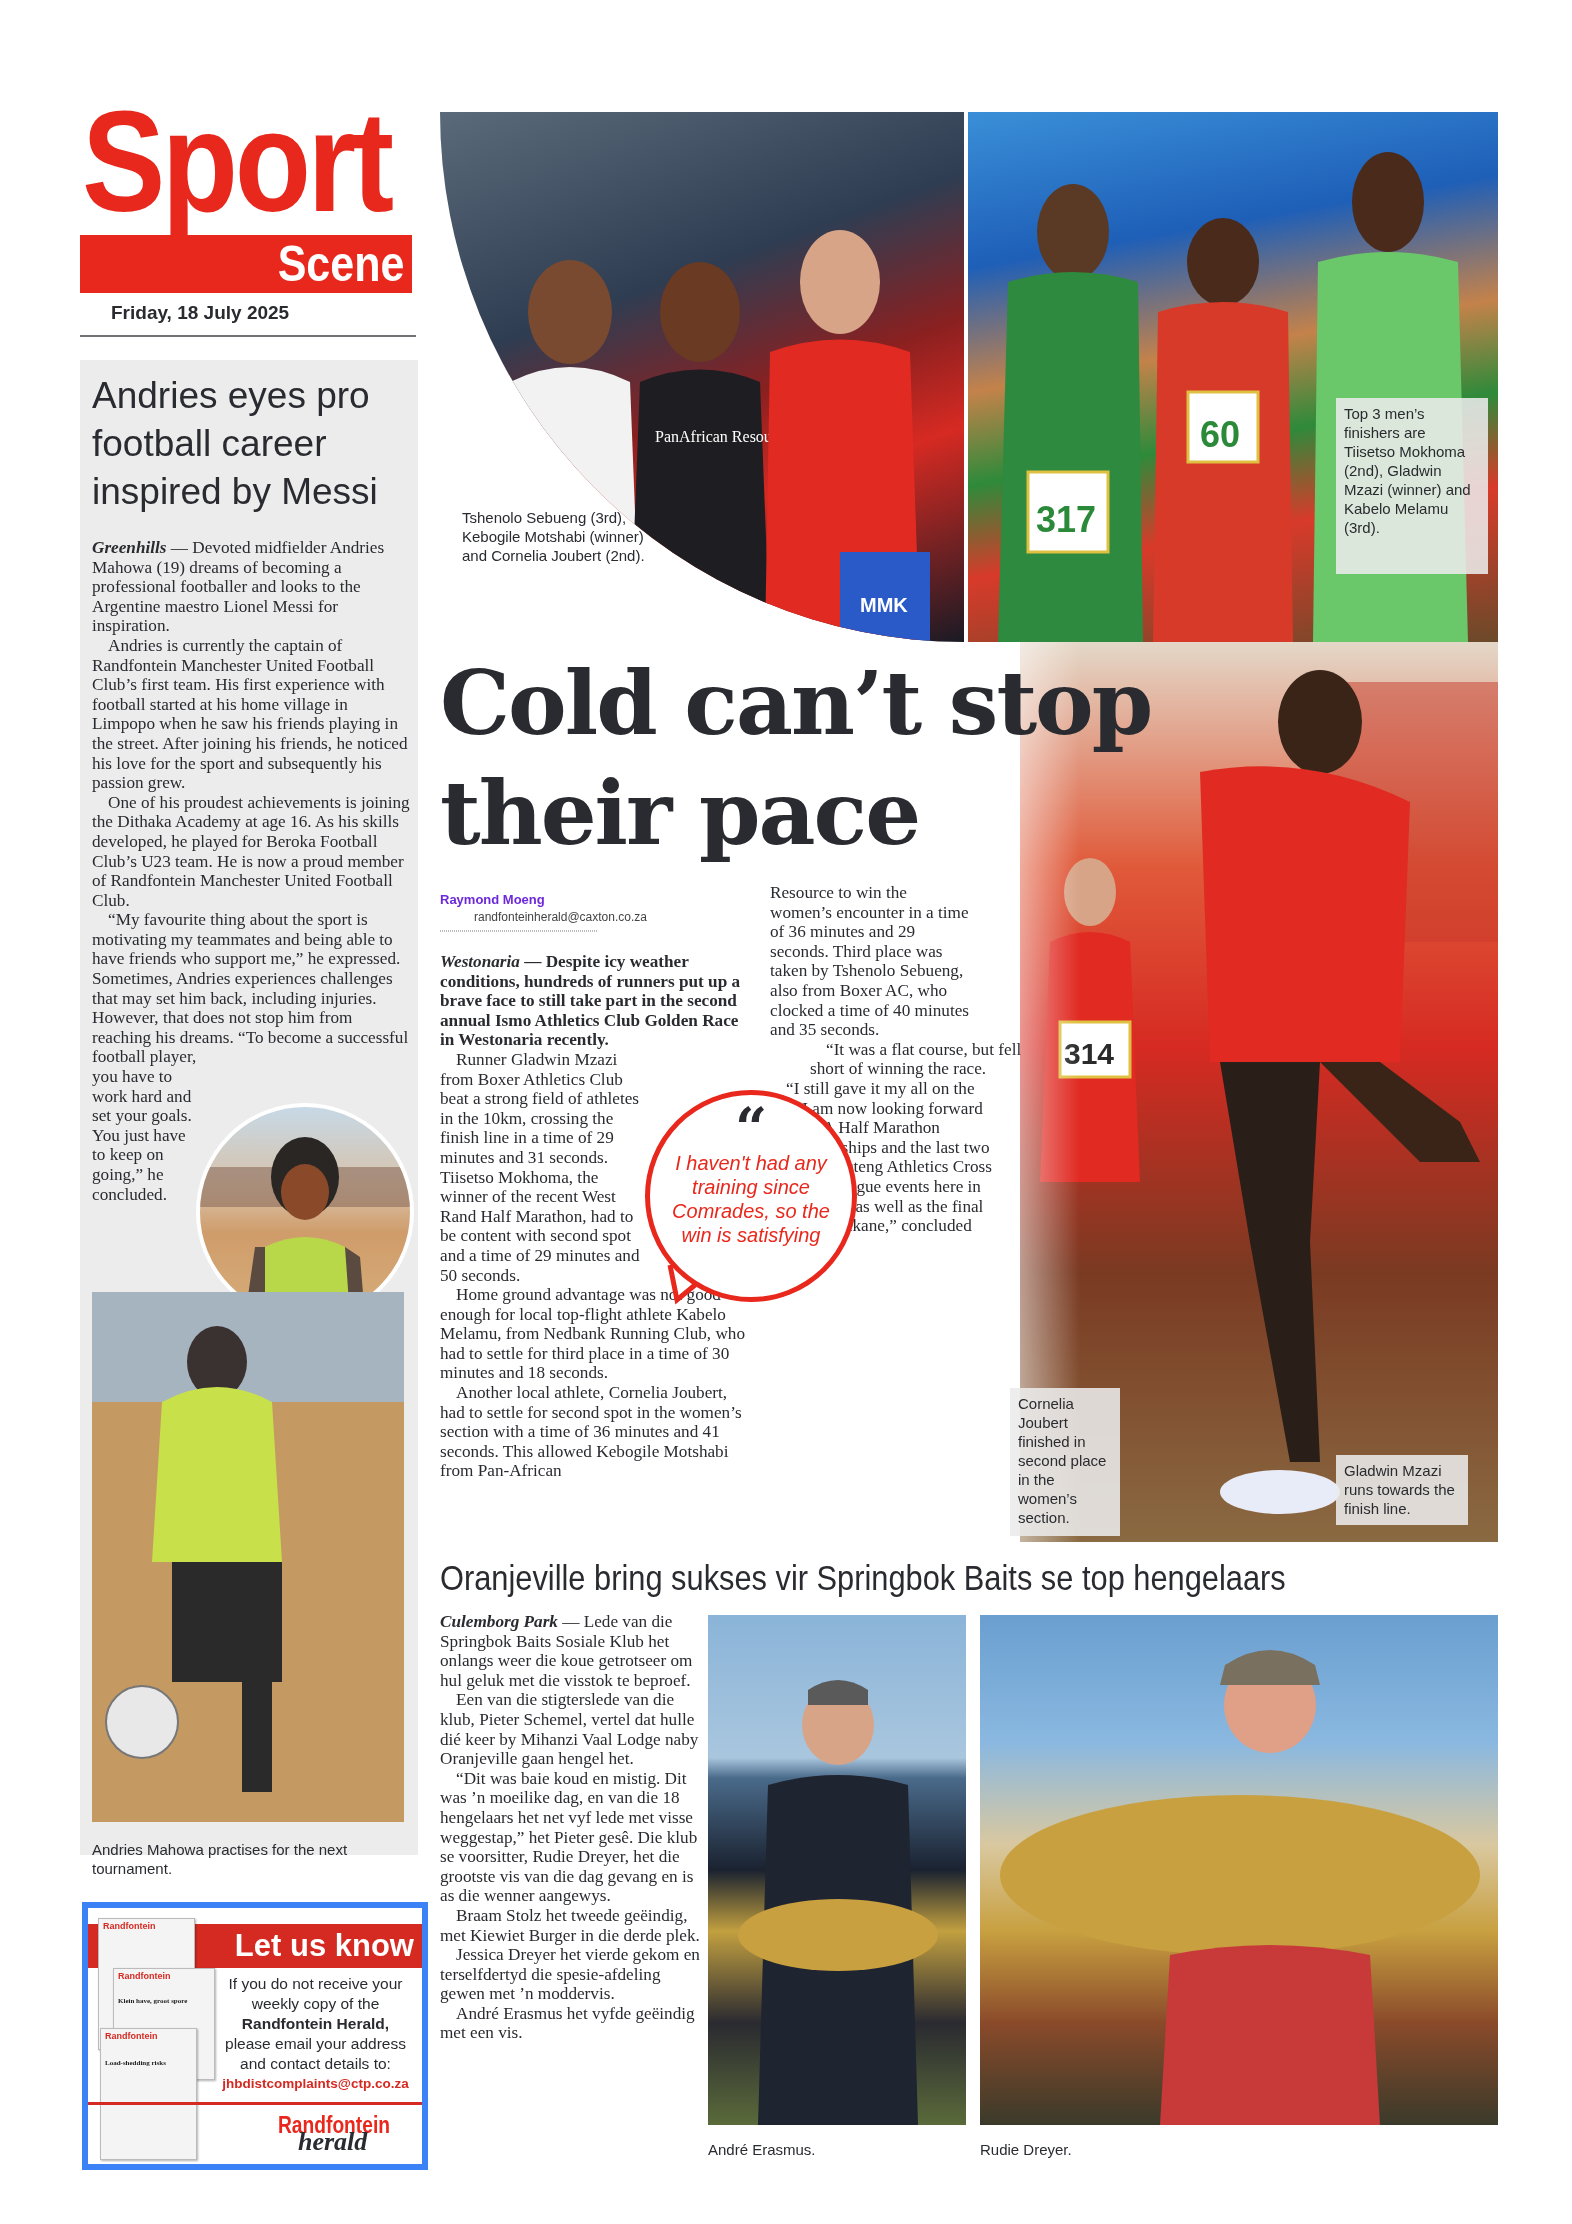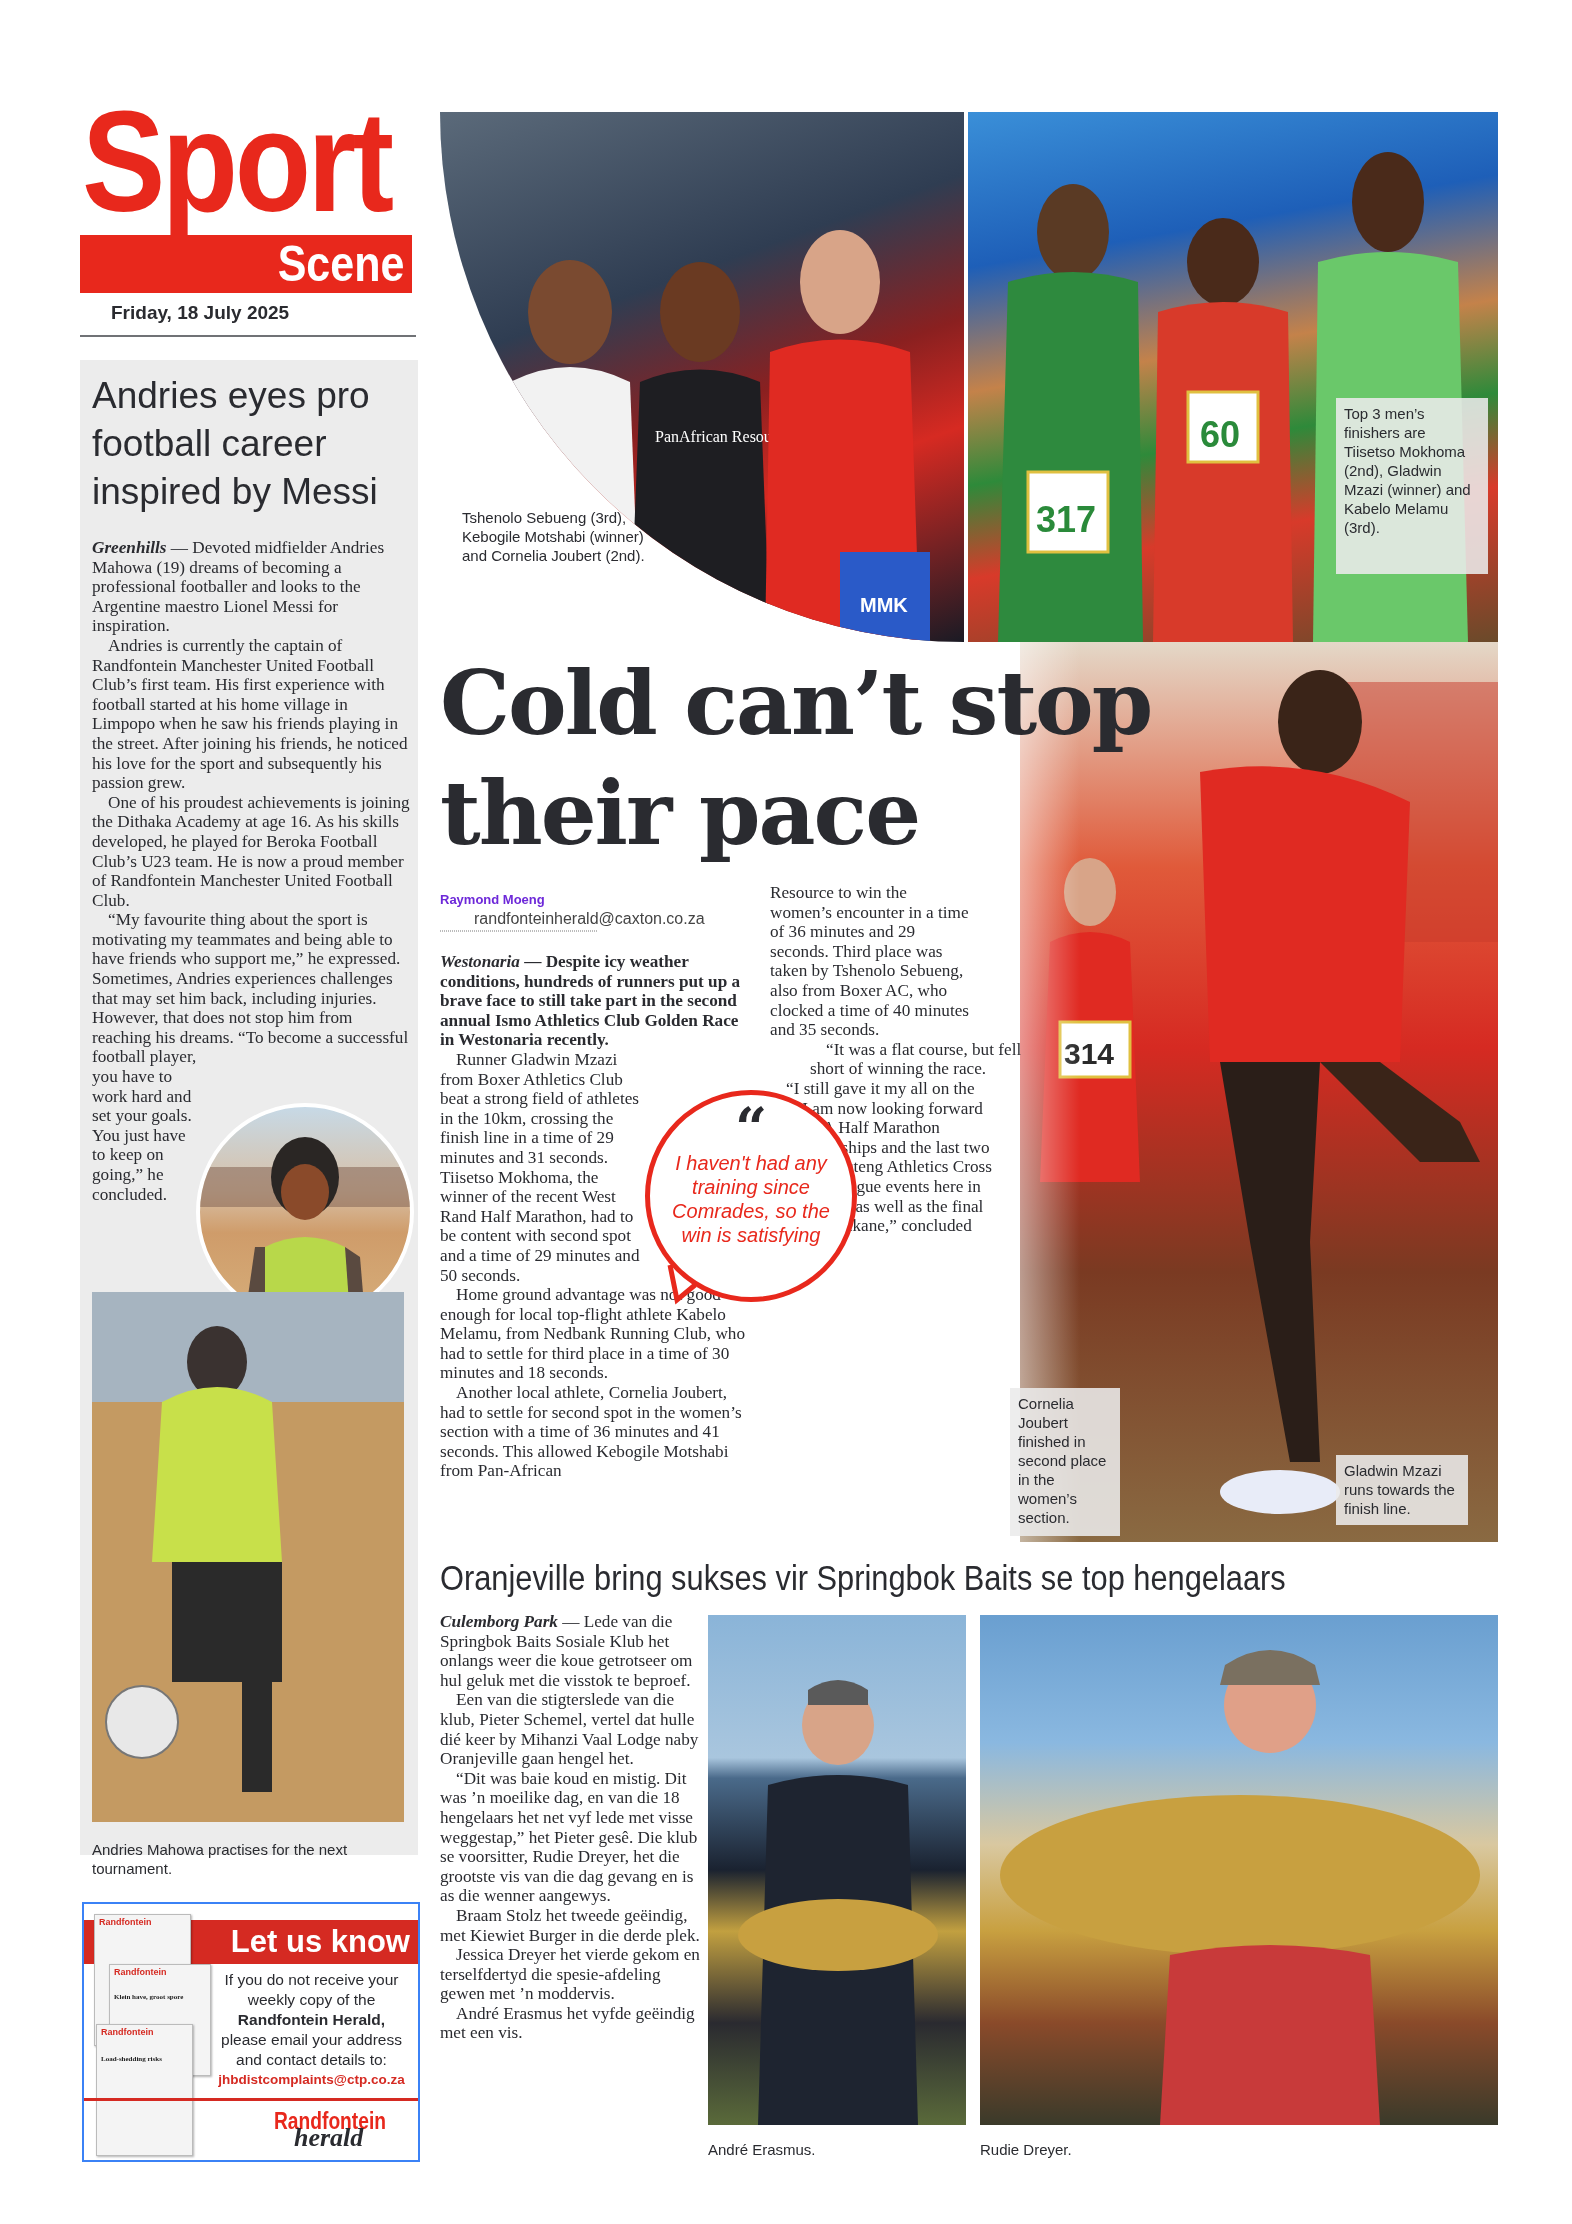--- a/index.html
+++ b/index.html
@@ -18,21 +18,21 @@
   .side-head { left:92px; top:372px; width:320px; font-family:"Liberation Sans", sans-serif; font-size:37px; line-height:48px; color:#2a2b30; }
   .body-txt { font-size:17.2px; line-height:19.6px; color:#2a2b30; text-align:left; }
   .body-txt p { margin:0; text-indent:0; }
   .body-txt p.ind { text-indent:16px; }
   .side-body { left:92px; top:538px; width:318px; }
   .round-photo { left:196px; top:1103px; width:210px; height:210px; border-radius:50%; border:4px solid #fff; overflow:hidden; background:linear-gradient(180deg,#c7d9e6 0%,#d8c0a6 40%,#cf9c6a 60%,#d6ae7a 100%); }
   .side-photo { left:92px; top:1292px; width:312px; height:530px; background:linear-gradient(180deg,#a9b9c4 0%,#b8a891 20%,#c9a06a 45%,#b99870 70%,#8a7a68 100%); overflow:hidden; }
   .side-caption { left:92px; top:1840px; width:310px; font-family:"Liberation Sans", sans-serif; font-size:15px; line-height:19px; color:#2a2b30; }
 
   
-  .ad { left:82px; top:1902px; width:334px; height:256px; border:2px solid #3b82f6; background:#fff; }
+  .ad { left:82px; top:1902px; width:334px; height:256px; border:6px solid #3b82f6; background:#fff; }
   .ad-redbar { left:0; top:16px; width:334px; height:44px; background:#d52a22; }
   .ad-title { right:8px; top:16px; color:#fff; font-family:"Liberation Sans", sans-serif; font-weight:bold; font-size:31px; line-height:44px; }
   .ad-text { left:125px; top:66px; width:205px; text-align:center; font-family:"Liberation Sans", sans-serif; font-size:15.5px; line-height:20px; color:#2a2b30; }
   .ad-email { left:125px; top:168px; width:205px; text-align:center; font-family:"Liberation Sans", sans-serif; font-weight:bold; font-size:13.5px; color:#d52a22; }
   .ad-divider { left:0; top:194px; width:334px; height:3px; background:#d52a22; }
   .ad-logo-top { left:190px; top:205px; color:#e8281c; font-family:"Liberation Sans", sans-serif; font-weight:bold; font-size:24px; line-height:24px; transform:scaleX(0.8); transform-origin:left top; }
   .ad-logo-bot { left:210px; top:222px; color:#2a2b30; font-family:"Liberation Serif", serif; font-style:italic; font-weight:bold; font-size:26px; line-height:24px; }
   .ad-papers { left:10px; top:10px; width:118px; height:240px; }
   .paper { position:absolute; background:#f4f4f4; border:1px solid #bbb; box-shadow:1px 1px 2px rgba(0,0,0,0.3); }
   .paper .pt { position:absolute; left:4px; top:2px; font-family:"Liberation Sans", sans-serif; font-weight:bold; font-size:9px; color:#d52a22; }
@@ -42,21 +42,21 @@
   .photo-left { left:440px; top:112px; width:524px; height:530px; overflow:hidden; border-bottom-left-radius:100% 100%; background:linear-gradient(160deg,#5b6a7a 0%,#2f3d52 35%,#8a2020 55%,#d62a22 70%,#1a1a24 100%); }
   .photo-right { left:968px; top:112px; width:530px; height:530px; overflow:hidden; background:linear-gradient(170deg,#3a8fd8 0%,#1e5fb8 25%,#c4824a 45%,#2e8a3a 60%,#d83a2a 75%,#6a4a2a 100%); }
   .photo-main { left:1020px; top:642px; width:478px; height:900px; overflow:hidden; background:linear-gradient(180deg,#e4d8c8 0%,#e05a3a 25%,#d62a22 45%,#7a3a22 70%,#8a6a42 100%); }
   .photo-main-fade { left:960px; top:642px; width:120px; height:900px; background:linear-gradient(90deg,#fff 0%,rgba(255,255,255,0) 100%); }
   .cap-box { background:rgba(235,235,235,0.88); font-family:"Liberation Sans", sans-serif; font-size:15px; line-height:19px; color:#2a2b30; padding:6px 8px; box-sizing:border-box; }
   .cap-plain { font-family:"Liberation Sans", sans-serif; font-size:15px; line-height:19px; color:#2a2b30; }
 
   
   .main-head { left:440px; top:648px; width:760px; font-family:"DejaVu Serif", serif; font-weight:bold; font-size:88px; line-height:110px; color:#2a2b30; letter-spacing:-2px; }
   .byline { left:440px; top:892px; font-family:"Liberation Sans", sans-serif; font-weight:bold; font-size:13px; color:#6d28d9; }
-  .byline-mail { left:440px; top:910px; font-family:"Liberation Sans", sans-serif; font-size:16px; color:#444;padding-left:34px; }
+  .byline-mail { left:440px; top:910px; font-family:"Liberation Sans", sans-serif; font-size:12px; color:#444;padding-left:34px; }
   .byline-rule { left:440px; top:930px; width:158px; height:2px; background:repeating-linear-gradient(90deg,#bbb 0 1px,#fff 1px 2px); }
   .col1 { left:440px; top:952px; width:312px; }
   .col2 { left:770px; top:883px; width:260px; }
   .lead { font-weight:bold; }
 
   
   .quote-bubble { left:645px; top:1090px; width:212px; height:212px; border:5px solid #e8281c; border-radius:50%; box-sizing:border-box; background:#fff; }
   .quote-mark { left:0; top:8px; width:202px; text-align:center; font-family:"DejaVu Serif", serif; font-weight:bold; font-size:56px; line-height:50px; color:#2a2b30; }
   .quote-text { left:6px; top:56px; width:190px; text-align:center; font-family:"Liberation Sans", sans-serif; font-style:italic; font-size:20px; line-height:24px; color:#e8281c; }
   .quote-tail { left:665px; top:1265px; width:40px; height:40px; }

